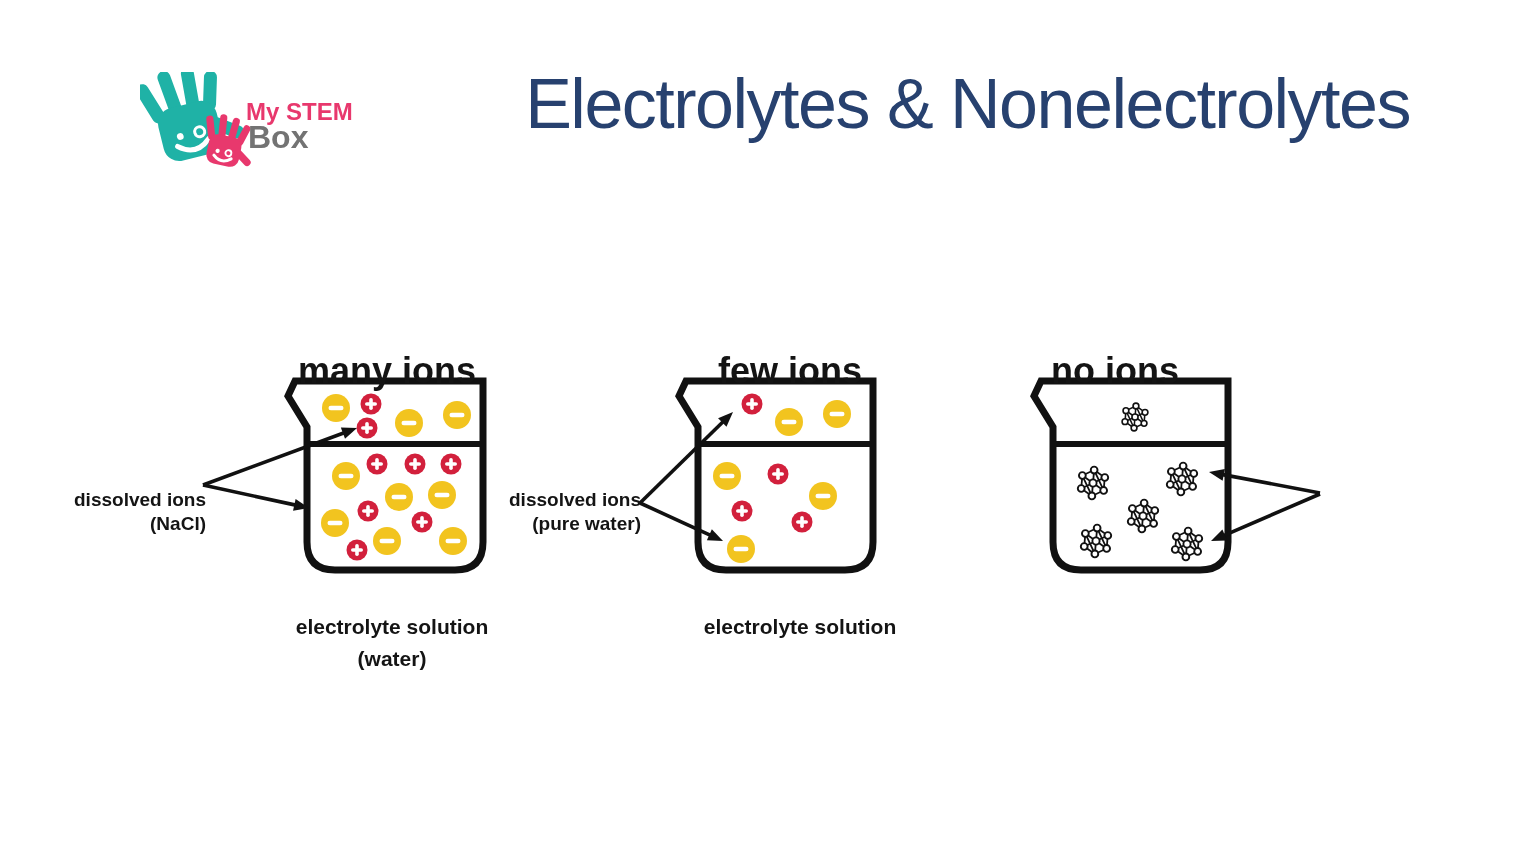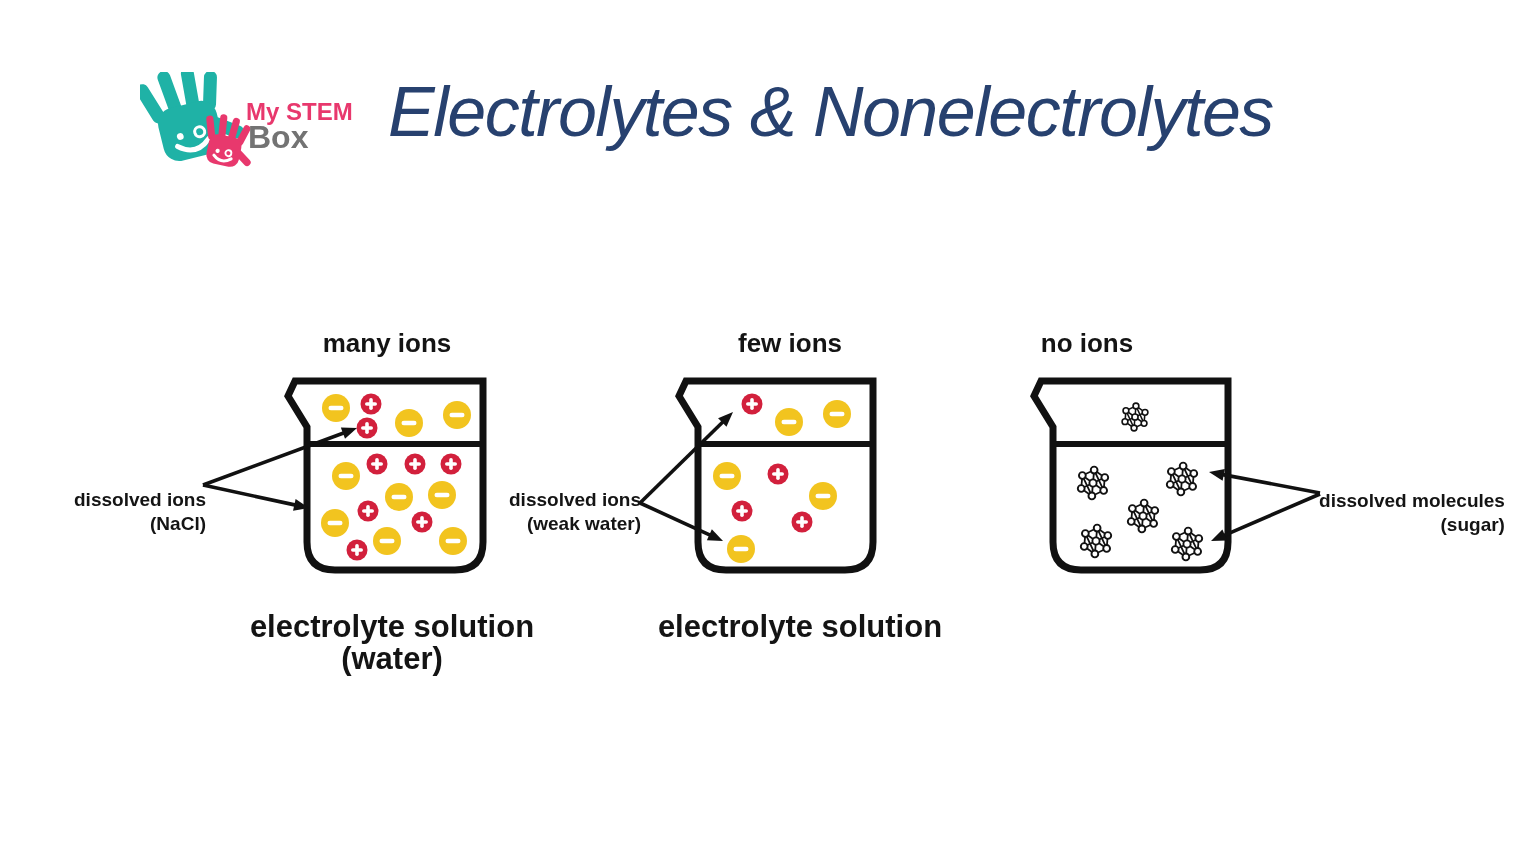--- a/index.html
+++ b/index.html
@@ -1,28 +1,28 @@
 <!DOCTYPE html>
 <html><head>
 <meta charset="utf-8">
 <style>
   html,body{margin:0;padding:0;background:#fff;}
   .canvas{position:relative;width:1536px;height:864px;background:#ffffff;overflow:hidden;
           font-family:"Liberation Sans",sans-serif;}
-  .title{position:absolute;left:380px;top:64px;width:1030px;text-align:left;
-         font-size:70px;font-weight:300;letter-spacing:-1.5px;color:#27416f;margin:8px;
-         font-family:"Liberation Sans",sans-serif;font-style:italic;}
+  .title{position:absolute;left:380px;top:64px;width:1030px;text-align:right;
+         font-size:70px;font-weight:300;letter-spacing:-1.5px;color:#27416f;margin:0;
+         font-family:"Liberation Sans",sans-serif;}
   .logo{position:absolute;left:140px;top:72px;width:260px;height:110px;}
   .logo-hands{position:absolute;left:0;top:0;}
   .brand-top{position:absolute;left:106px;top:26px;font-size:24px;font-weight:700;color:#e8386d;}
   .brand-bottom{position:absolute;left:108px;top:47px;font-size:32px;font-weight:700;color:#737373;}
   .diagram-svg{position:absolute;left:0;top:0;}
   .lbl{position:absolute;transform:translateX(-50%);text-align:center;color:#141414;font-weight:700;white-space:nowrap;}
-  .lbl-top{font-size:26px;line-height:26px;}
-  .caption{font-size:31px;line-height:32px;}
+  .lbl-top{font-size:36px;line-height:26px;margin-top:28px;}
+  .caption{font-size:21px;line-height:32px;}
   .ann{font-size:19px;line-height:23.5px;text-align:right;}
 </style>
 </head>
 <body>
 
 <div class="canvas">
 
   <div class="logo">
     <svg class="logo-hands" width="150" height="110" viewBox="0 0 150 110">
 
@@ -262,36 +262,32 @@
       <line x1="640" y1="503" x2="713.9076236960697" y2="536.8372253066343" stroke="#111111" stroke-width="3.6"></line>
       <polygon points="723,541 706.863770728085,540.2112637423097 711.8591003601239,529.3004121775932" fill="#111111"></polygon>
       <line x1="1320" y1="493" x2="1218.8257024569707" y2="473.8589166810485" stroke="#111111" stroke-width="3.6"></line>
       <polygon points="1209,472 1224.8539036940851,468.89295354739033 1222.623203676827,480.68379649575513" fill="#111111"></polygon>
       <line x1="1320" y1="494" x2="1220.1827127983188" y2="537.0404816374222" stroke="#111111" stroke-width="3.6"></line>
       <polygon points="1211,541 1222.3983581799314,529.5510947771419 1227.149780215025,540.5703501351246" fill="#111111"></polygon>
     </svg>
 
   <div class="lbl lbl-top" style="left:387px;top:330px;">many ions</div>
   <div class="lbl lbl-top" style="left:790px;top:330px;">few ions</div>
-  <div class="lbl lbl-top" style="left:1087px;top:330px;text-align:right;">no ions</div>
+  <div class="lbl lbl-top" style="left:1115px;top:330px;text-align:right;">no ions</div>
 
   <div class="lbl caption" style="left:392px;top:611px;">
     <div>electrolyte solution</div>
     <div>(water)</div>
   </div>
   <div class="lbl caption" style="left:800px;top:611px;">
     <div>electrolyte solution</div>
   </div>
 
   <div class="lbl ann" style="left:140px;top:488px;">
     <div>dissolved ions</div>
     <div>(NaCl)</div>
   </div>
   <div class="lbl ann" style="left:575px;top:488px;">
     <div>dissolved ions</div>
-    <div>(weak water)</div>
-  </div>
-  <div class="lbl ann" style="left:1412px;top:489px;">
-    <div>dissolved molecules</div>
-    <div>(sugar)</div>
+    <div>(pure water)</div>
   </div>
 
 </div>
 
 </body></html>

